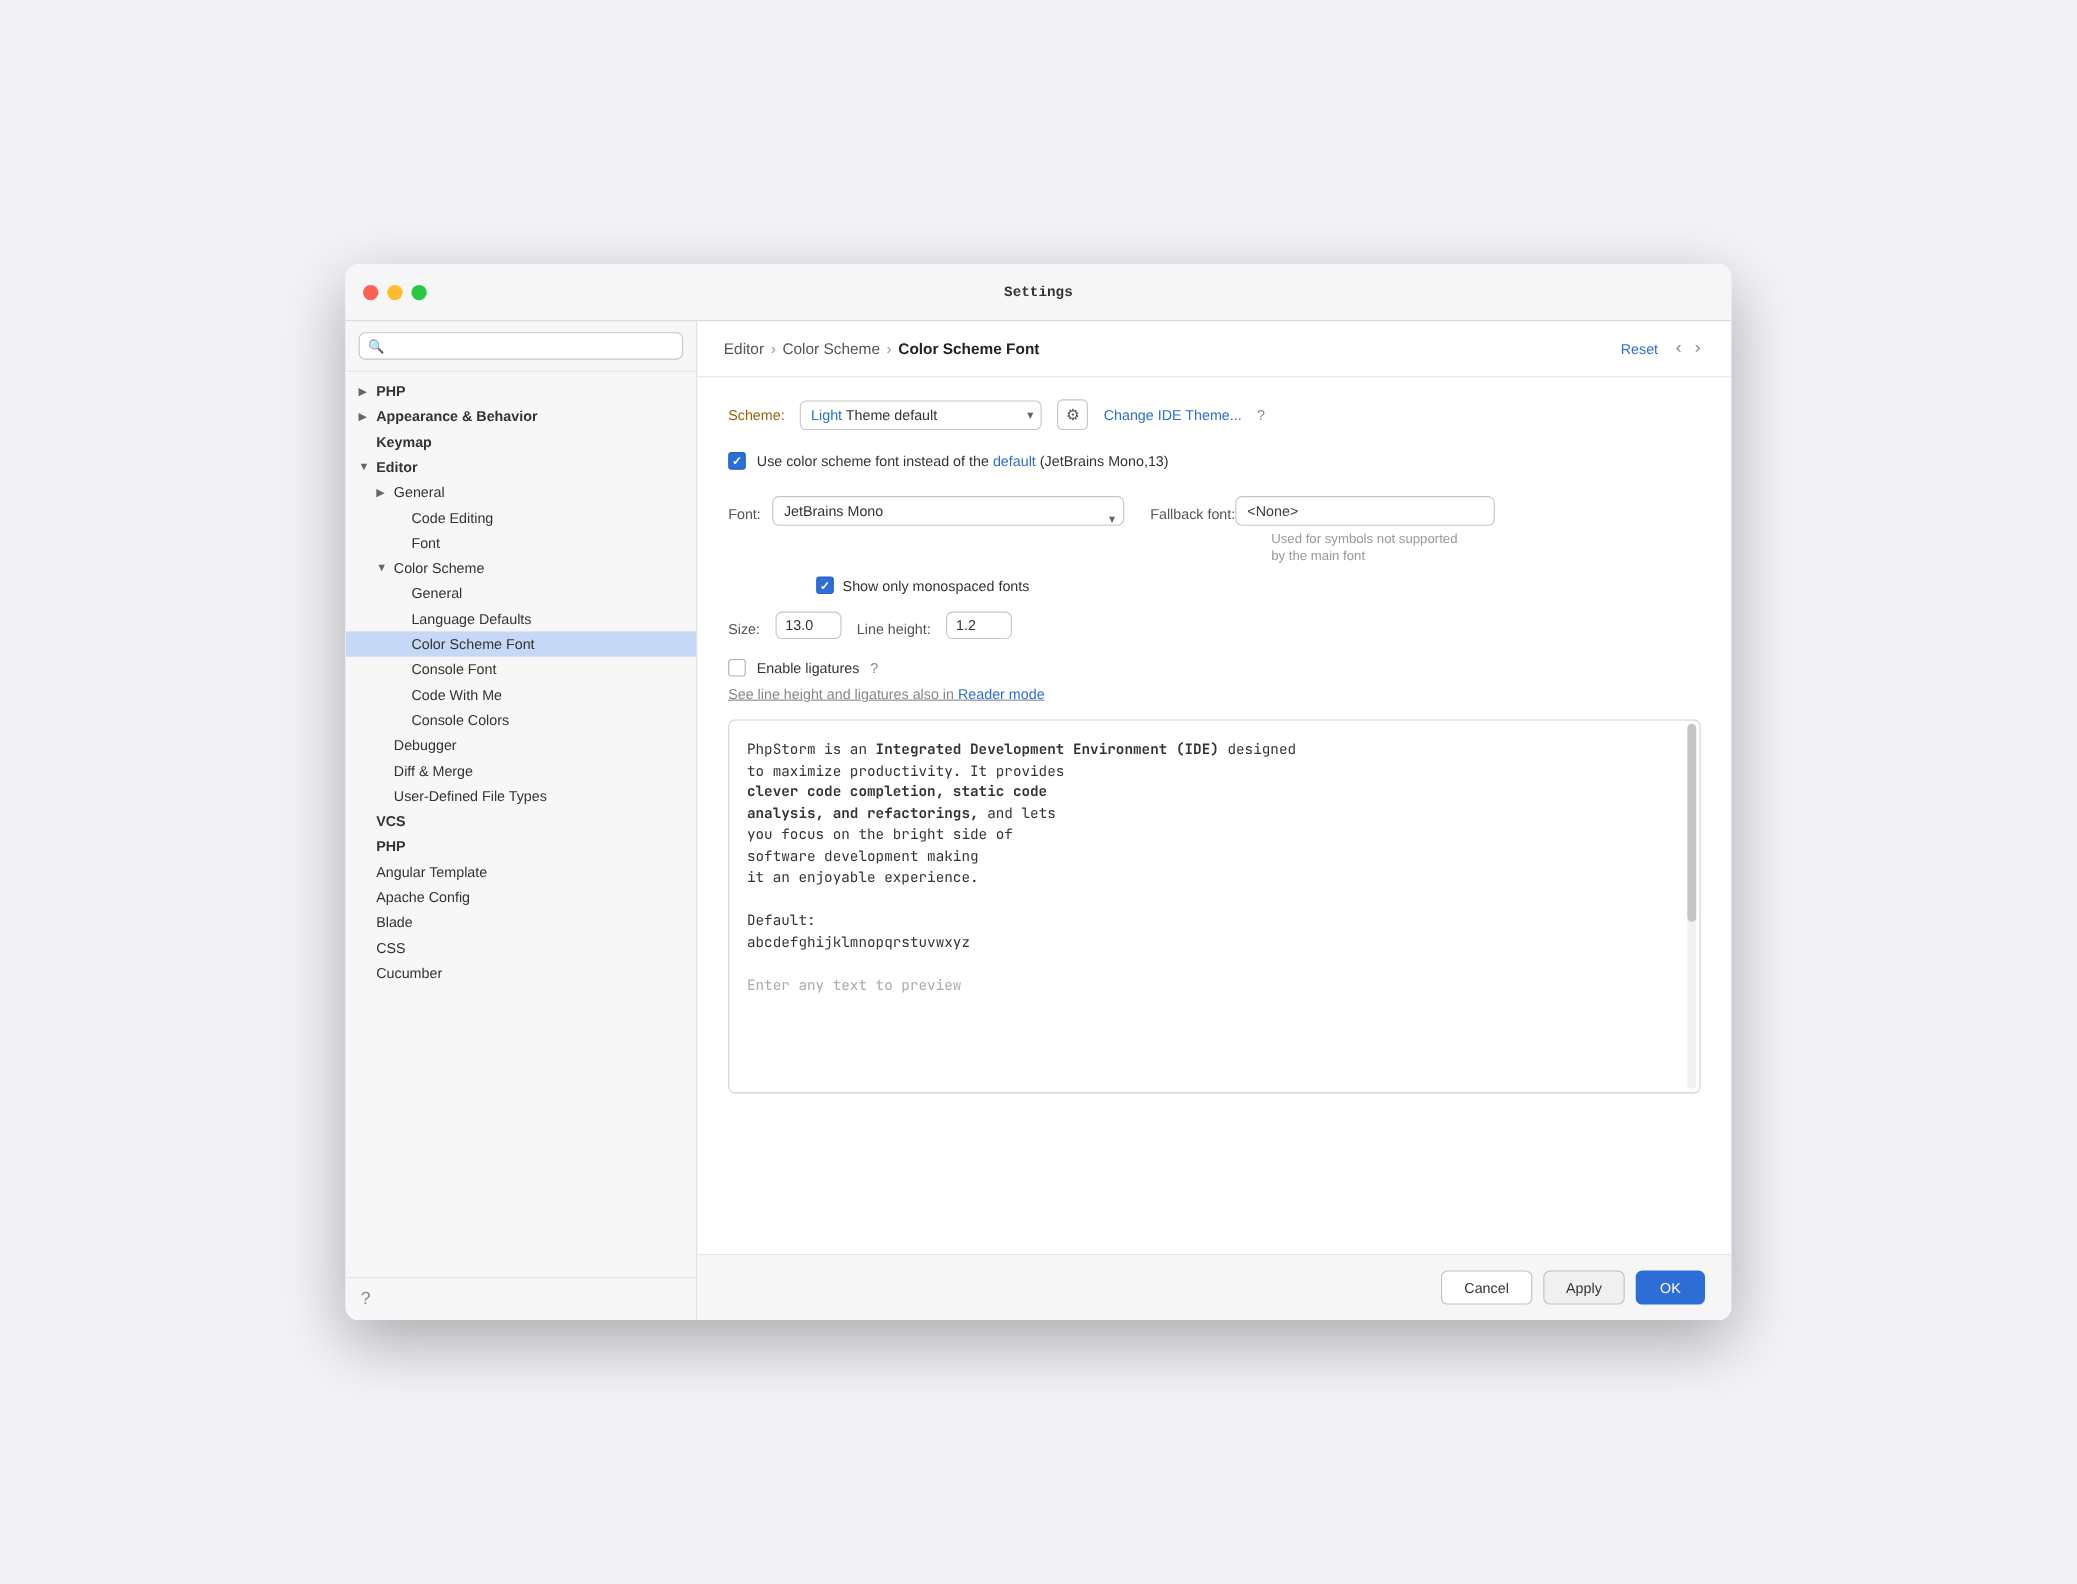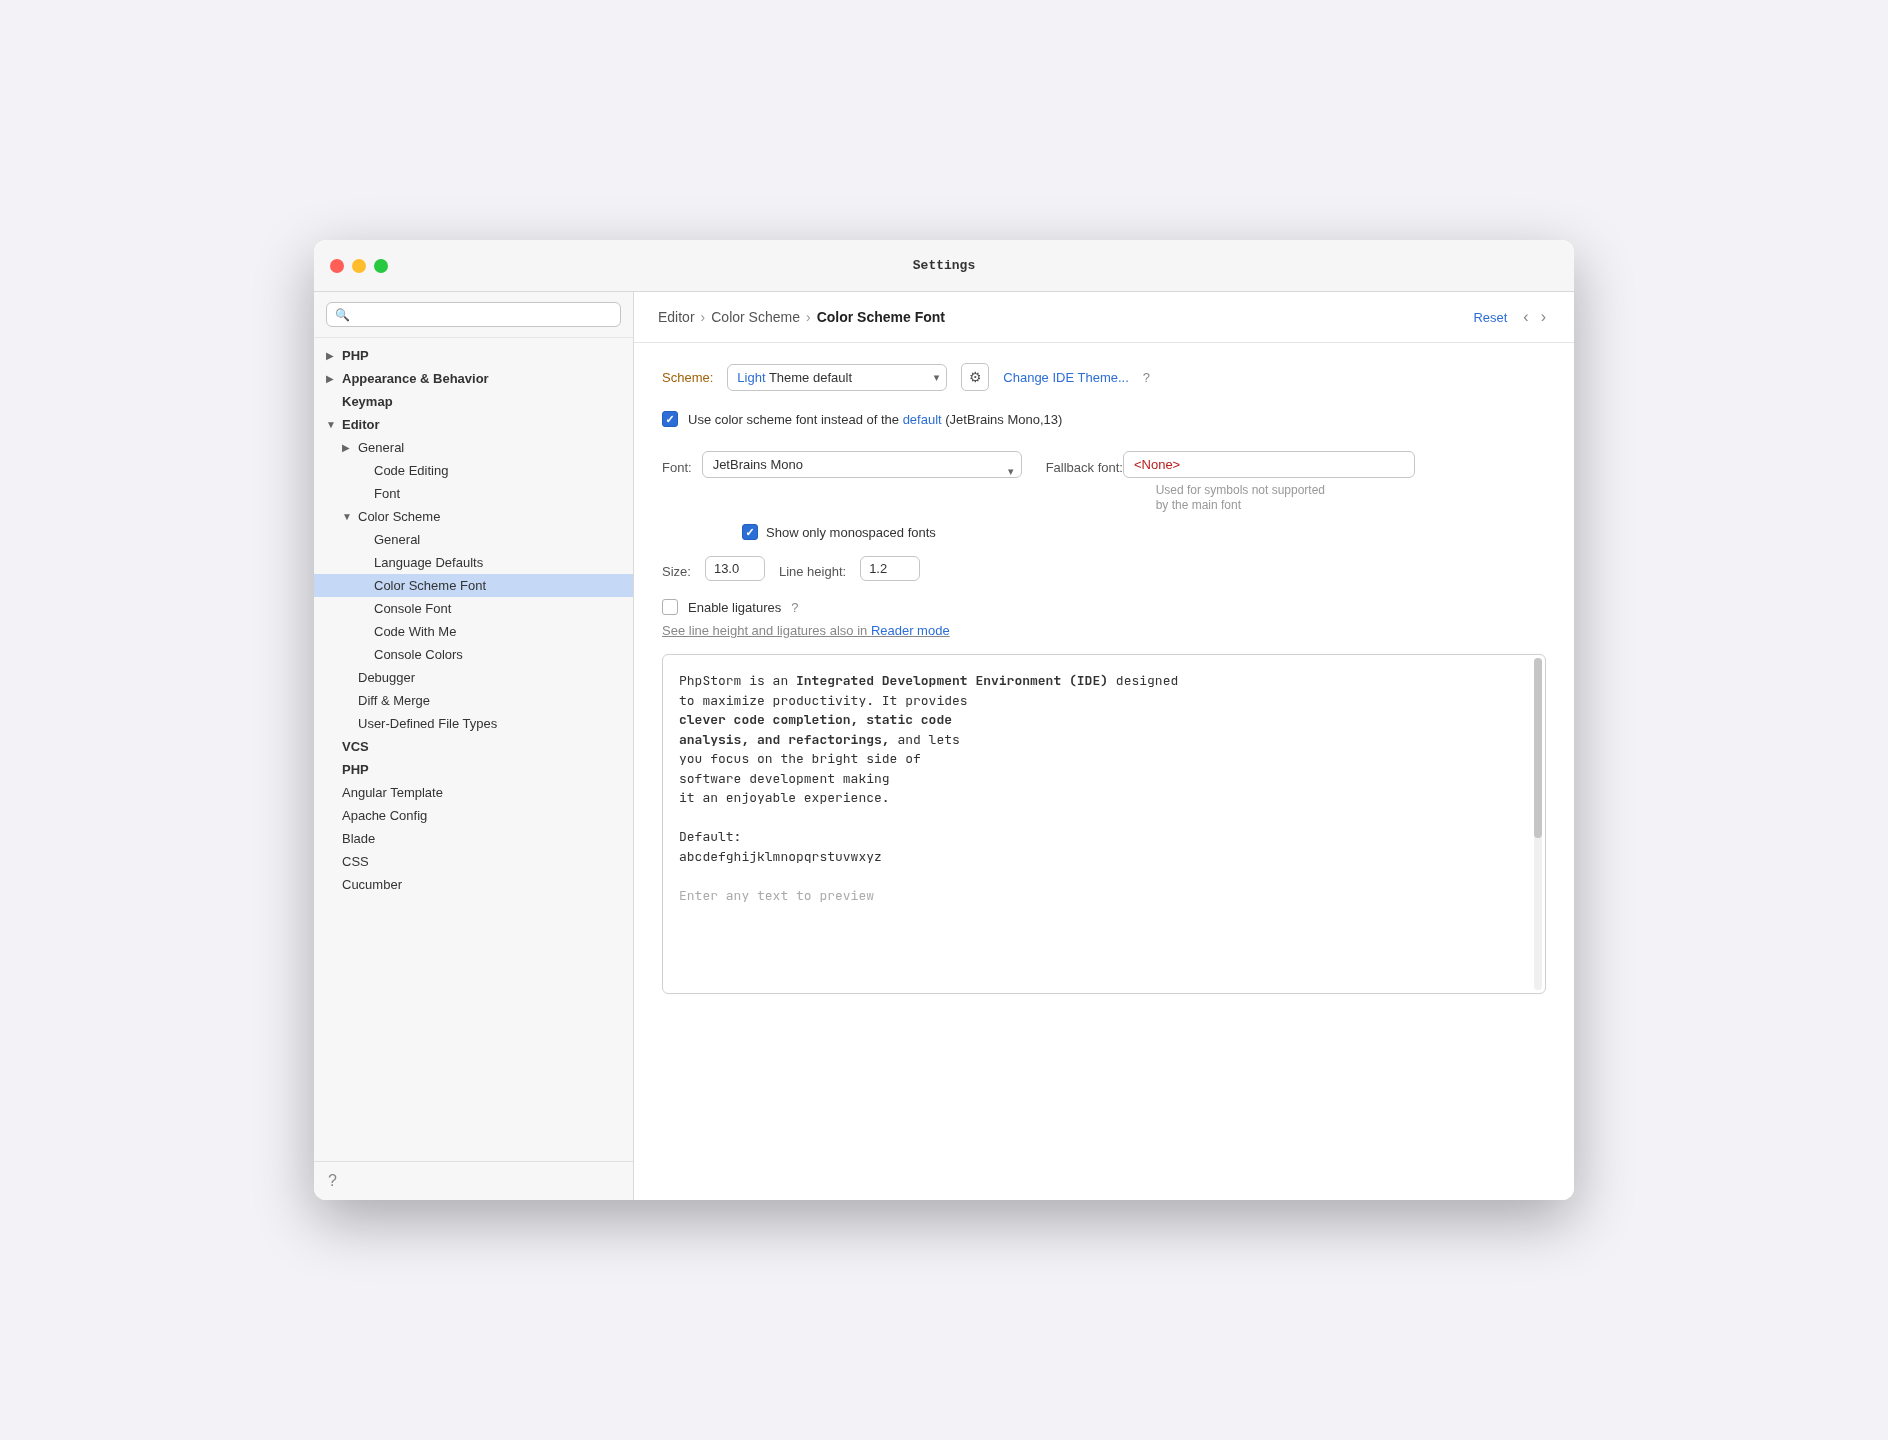--- a/index.html
+++ b/index.html
@@ -298,22 +298,22 @@
       font-size: 13px;
       color: #555;
       padding-top: 6px;
       white-space: nowrap;
     }
     .fallback-input {
       border: 1px solid #c5c5c5;
       border-radius: 6px;
       padding: 5px 10px;
       font-size: 13px;
-      width: 292px;
-      color: #b91c1c;
+      width: 236px;
+      color: #404040;
       background: #fff;
     }
     
     .monospace-row {
       display: flex;
       align-items: center;
       gap: 8px;
       margin-bottom: 16px;
       margin-left: 80px;
     }
@@ -689,15 +689,20 @@
             <span>abcdefghijklmnopqrstuvwxyz</span>
           </div>
           <div class="preview-placeholder">Enter any text to preview</div>
           <div class="preview-scrollbar">
             <div class="preview-scrollbar-thumb"></div>
           </div>
         </div>
 
       </div>
 
+      <div class="footer">
+        <button class="btn-cancel">Cancel</button>
+        <button class="btn-apply">Apply</button>
+        <button class="btn-ok">OK</button>
+      </div>
     </div>
   </div>
 </div>
 
 </body></html>

